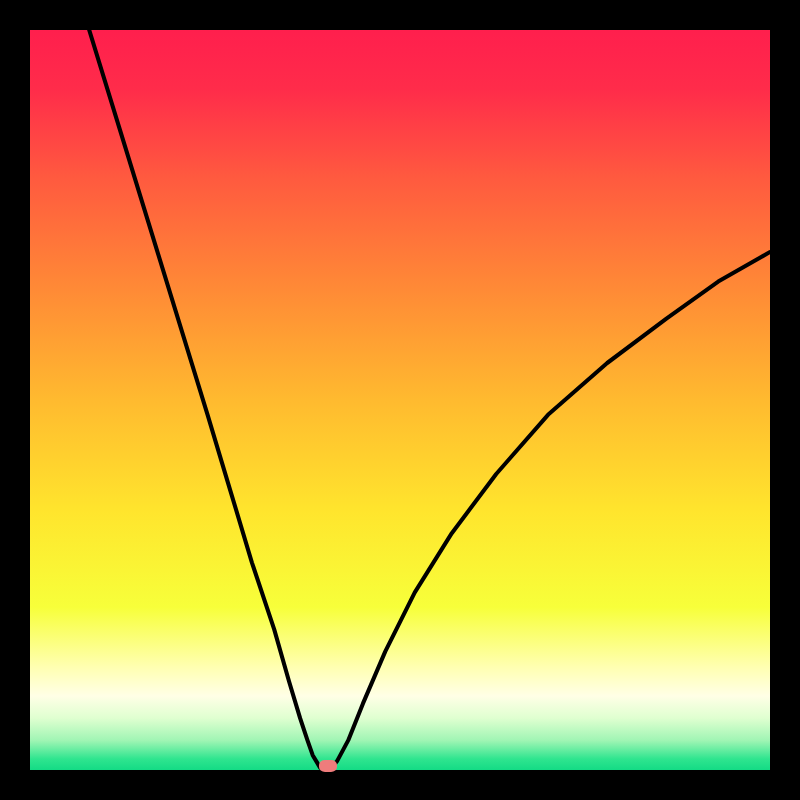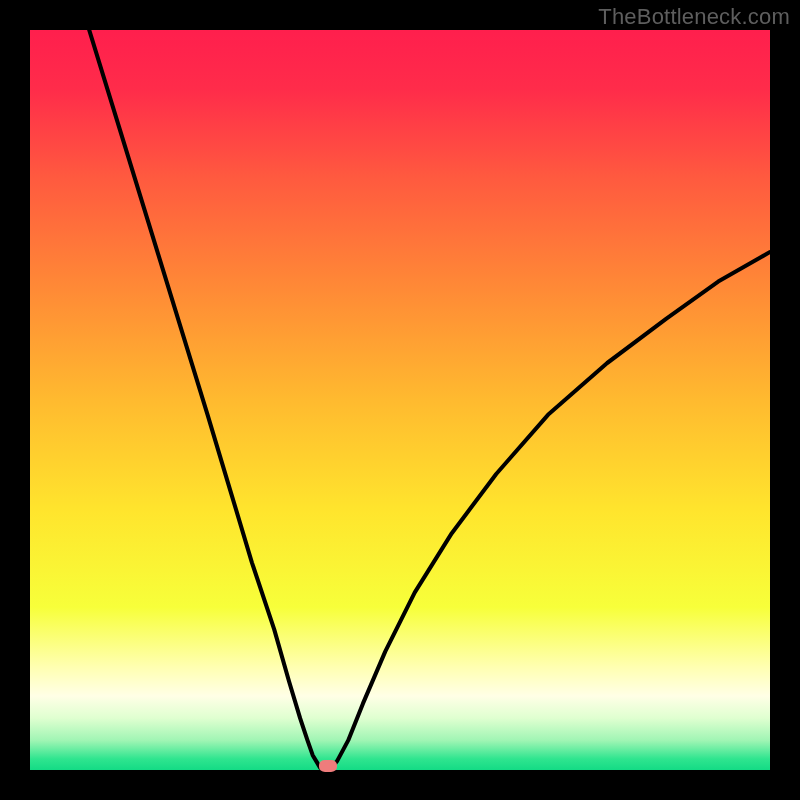--- a/index.html
+++ b/index.html
@@ -44,21 +44,20 @@
     height: 12px;
     border-radius: 6px / 5px;
     background: #ef7c7c;
     transform: translate(-50%, -50%);
   }
 </style>
 </head>
 <body>
 
 <div class="stage">
-  <div class="watermark">TheBottleneck.com</div>
   <div class="plot-frame">
     <svg class="grad" viewBox="0 0 100 100" preserveAspectRatio="none">
       <defs>
         <linearGradient id="g" x1="0" y1="0" x2="0" y2="1">
             <stop offset="0%" stop-color="#ff1f4d"></stop>
             <stop offset="8%" stop-color="#ff2c4a"></stop>
             <stop offset="20%" stop-color="#ff5a3f"></stop>
             <stop offset="35%" stop-color="#ff8a36"></stop>
             <stop offset="50%" stop-color="#ffba2f"></stop>
             <stop offset="65%" stop-color="#ffe52d"></stop>

